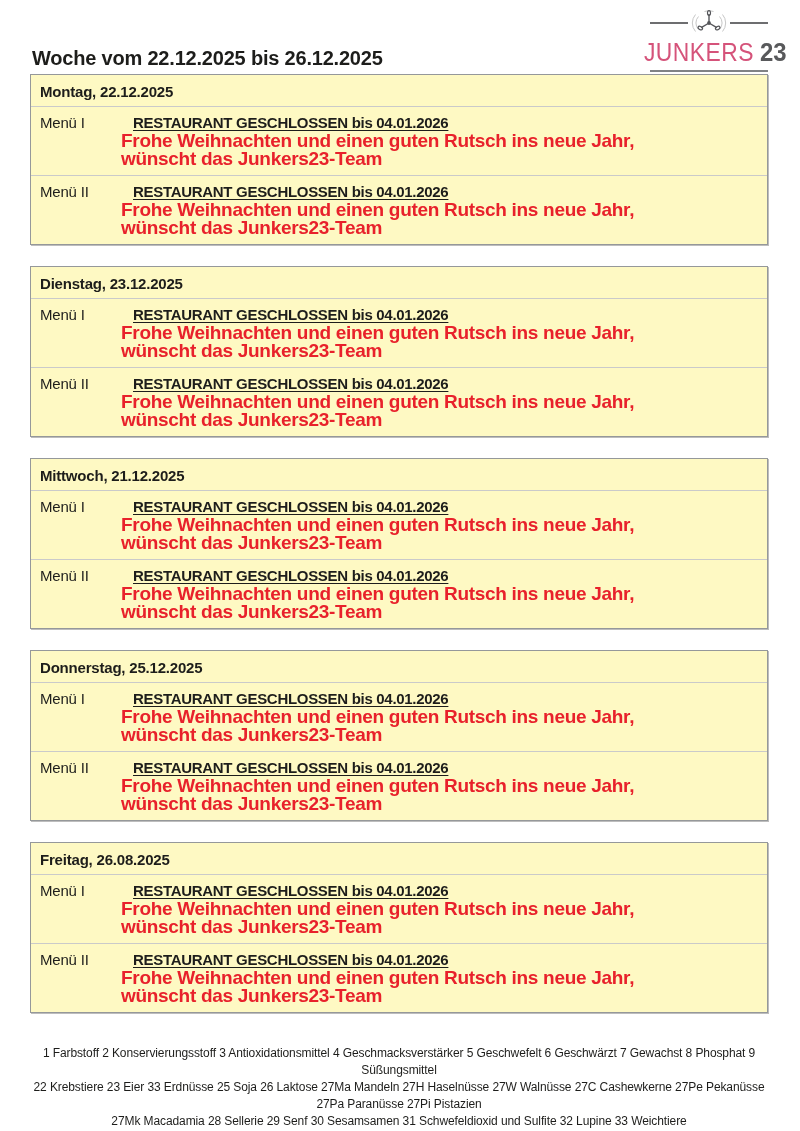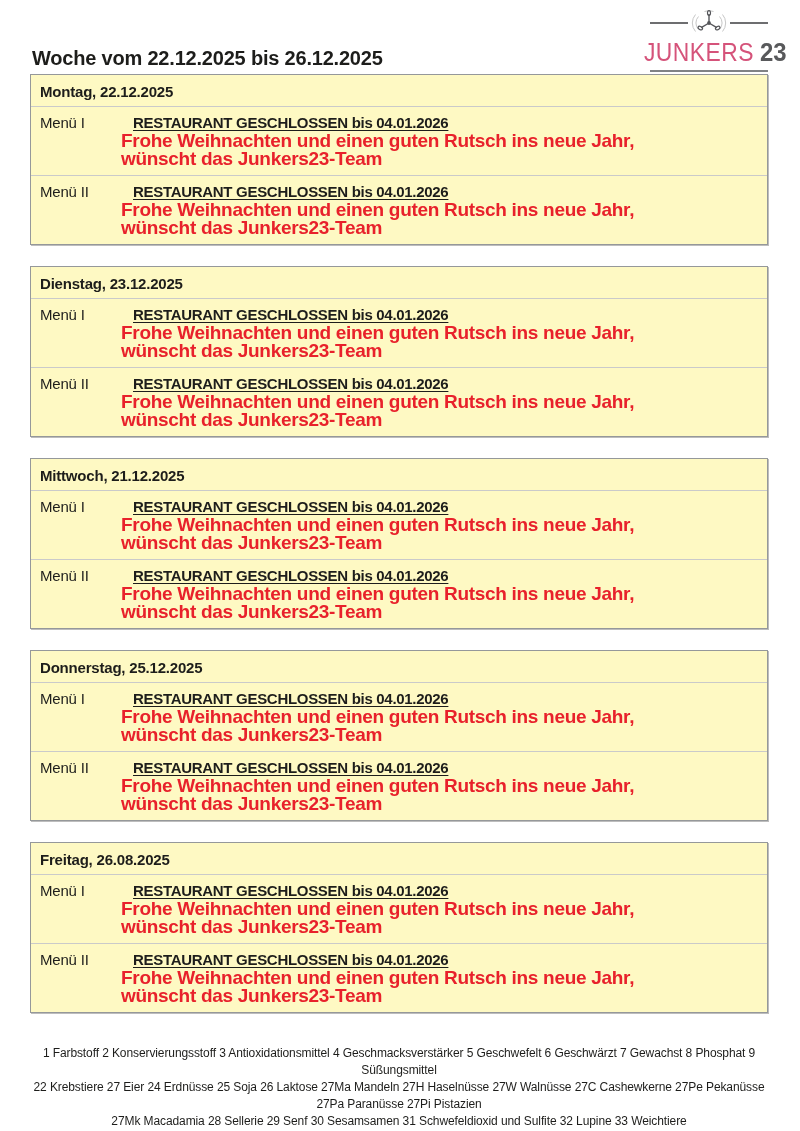--- a/index.html
+++ b/index.html
@@ -243,17 +243,17 @@
     <div class="menu-note">Frohe Weihnachten und einen guten Rutsch ins neue Jahr,</div>
               <div class="menu-note">wünscht das Junkers23-Team</div>
             </div>
   </div>
 </div>
   </section>
 </div>
 
   <div class="footer">
     <div class="footer-line">1 Farbstoff 2 Konservierungsstoff 3 Antioxidationsmittel 4 Geschmacksverstärker 5 Geschwefelt 6 Geschwärzt 7 Gewachst 8 Phosphat 9 Süßungsmittel</div>
-    <div class="footer-line">22 Krebstiere 27 Eier 24 Erdnüsse 25 Soja 26 Laktose 27Ma Mandeln 27H Haselnüsse 27W Walnüsse 27C Cashewkerne 27Pe Pekanüsse 27Pa Paranüsse 27Pi Pistazien</div>
+    <div class="footer-line">22 Krebstiere 23 Eier 33 Erdnüsse 25 Soja 26 Laktose 27Ma Mandeln 27H Haselnüsse 27W Walnüsse 27C Cashewkerne 27Pe Pekanüsse 27Pa Paranüsse 27Pi Pistazien</div>
     <div class="footer-line">27Mk Macadamia 28 Sellerie 29 Senf 30 Sesamsamen 31 Schwefeldioxid und Sulfite 32 Lupine 33 Weichtiere</div>
   </div>
 
 </div>
 
 </body></html>

